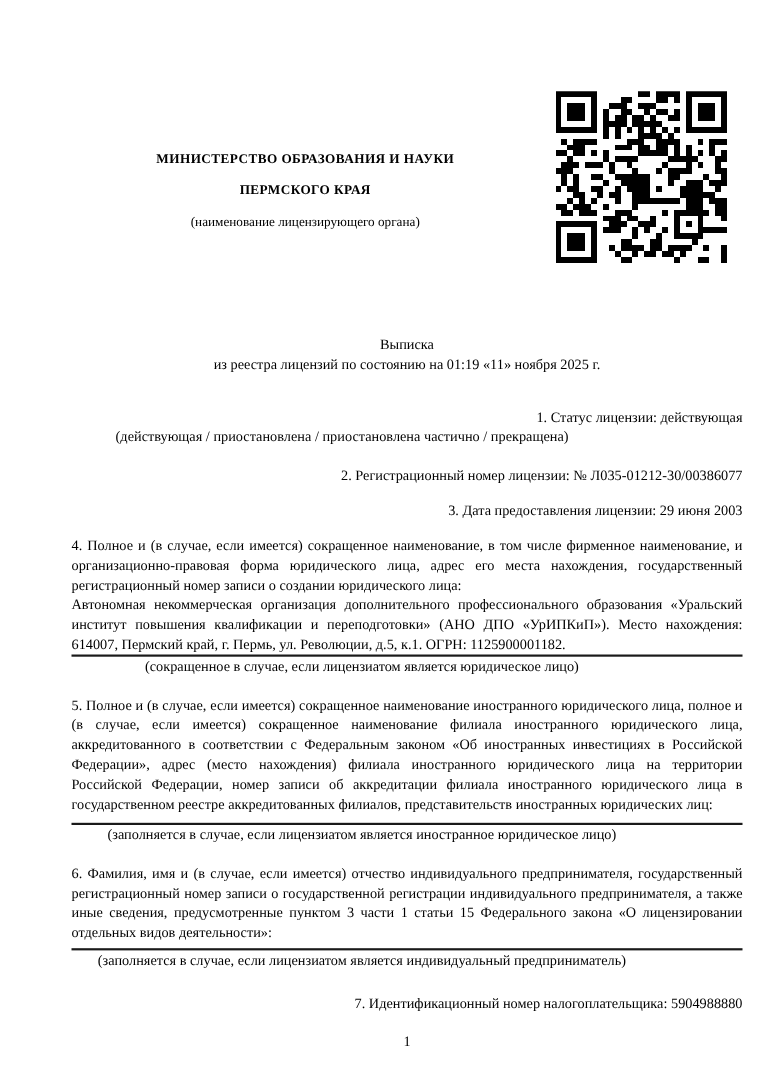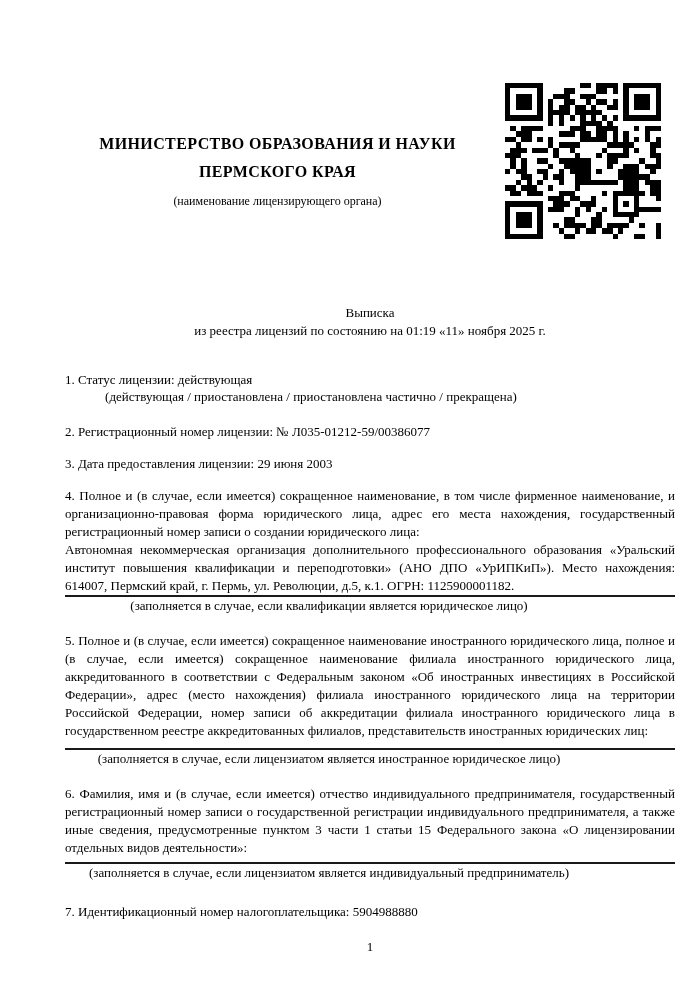--- a/index.html
+++ b/index.html
@@ -25,21 +25,21 @@
   }
   .authority-block {
     position: absolute;
     left: 65px;
     top: 130px;
     width: 425px;
     text-align: center;
   }
   .authority-line {
     font-weight: 700;
-    font-size: 16px;
+    font-size: 12px;
     line-height: 28px;
     letter-spacing: 0.4px;
   }
   .authority-note {
     font-size: 12px;
     line-height: 14px;
     margin-top: 8px;
   }
   .qr {
     position: absolute;
@@ -52,21 +52,22 @@
   .content {
     padding: 0 25px 0 65px;
   }
   .doc-title {
     text-align: center;
   }
   .para {
     text-align: justify;
   }
   .single {
-    text-align: left;
+    text-align: right;
+    margin-left: 20px;
   }
   .field-note {
     font-size: 13px;
     line-height: 13px;
     text-align: center;
   }
   .note-offset-a { margin-right: 118px; margin-top: 1px; }
   .note-offset-b { margin-right: 82px; margin-top: 2px; }
   .rule {
     border-top: 2px solid #1a1a1a;
@@ -102,29 +103,29 @@
   <div class="content">
 
     <div class="doc-title">
       <div>Выписка</div>
       <div>из реестра лицензий по состоянию на 01:19 «11» ноября 2025 г.</div>
     </div>
 
     <div class="single mt31">1. Статус лицензии: действующая</div>
     <div class="field-note note-offset-a">(действующая / приостановлена / приостановлена частично / прекращена)</div>
 
-    <div class="single mt20">2. Регистрационный номер лицензии: № Л035-01212-59/00386077</div>
+    <div class="single mt20">2. Регистрационный номер лицензии: № Л035-01212-30/00386077</div>
 
     <div class="single mt14">3. Дата предоставления лицензии: 29 июня 2003</div>
 
     <div>
       <div class="para mt14">4. Полное и (в случае, если имеется) сокращенное наименование, в том числе фирменное наименование, и организационно-правовая форма юридического лица, адрес его места нахождения, государственный регистрационный номер записи о создании юридического лица:</div>
       <div class="para">Автономная некоммерческая организация дополнительного профессионального образования «Уральский институт повышения квалификации и переподготовки» (АНО ДПО «УрИПКиП»). Место нахождения: 614007, Пермский край, г. Пермь, ул. Революции, д.5, к.1. ОГРН: 1125900001182.</div>
       <div class="rule"></div>
-      <div class="field-note note-offset-b">(заполняется в случае, если квалификации является юридическое лицо)</div>
+      <div class="field-note note-offset-b">(сокращенное в случае, если лицензиатом является юридическое лицо)</div>
     </div>
 
     <div>
       <div class="para mt20">5. Полное и (в случае, если имеется) сокращенное наименование иностранного юридического лица, полное и (в случае, если имеется) сокращенное наименование филиала иностранного юридического лица, аккредитованного в соответствии с Федеральным законом «Об иностранных инвестициях в Российской Федерации», адрес (место нахождения) филиала иностранного юридического лица на территории Российской Федерации, номер записи об аккредитации филиала иностранного юридического лица в государственном реестре аккредитованных филиалов, представительств иностранных юридических лиц:</div>
       <div class="rule mt8"></div>
       <div class="field-note note-offset-b">(заполняется в случае, если лицензиатом является иностранное юридическое лицо)</div>
     </div>
 
     <div>
       <div class="para mt20">6. Фамилия, имя и (в случае, если имеется) отчество индивидуального предпринимателя, государственный регистрационный номер записи о государственной регистрации индивидуального предпринимателя, а также иные сведения, предусмотренные пунктом 3 части 1 статьи 15 Федерального закона «О лицензировании отдельных видов деятельности»:</div>

